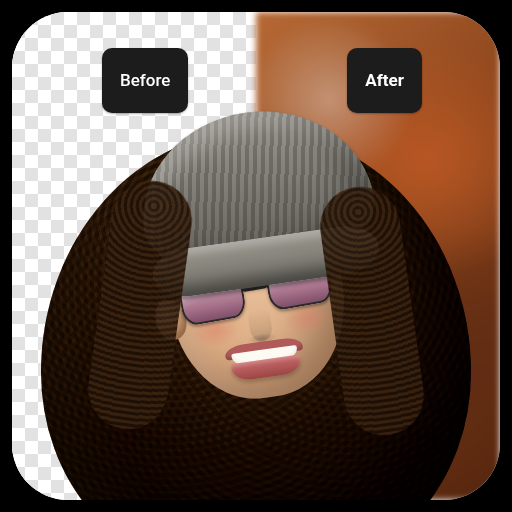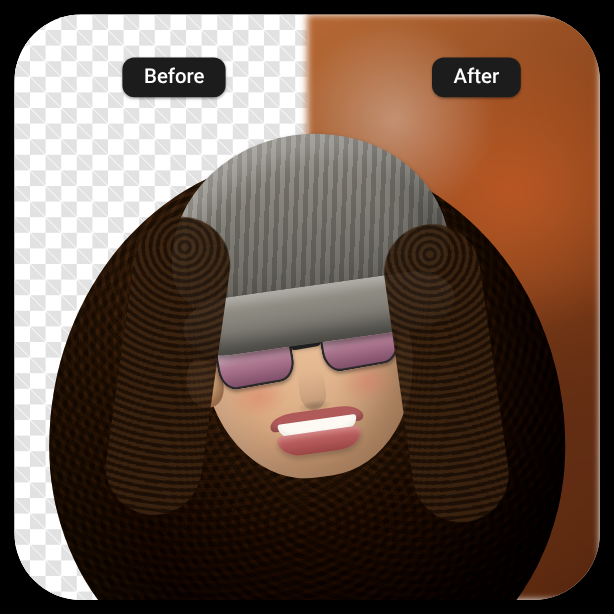--- a/index.html
+++ b/index.html
@@ -51,32 +51,32 @@
     position: absolute;
     top: 0; left: 50%;
     width: 0; height: 100%;
     transform: translateX(-1px);
     border-left: 2px solid rgba(255,255,255,0.0);
   }
 
   .label-pill {
     position: absolute;
     top: 36px;
-    padding: 8px 18px;
+    padding: 24px 18px;
     background: #1c1c1c;
     color: #fff;
     border-radius: 10px;
     font-size: 17px;
     font-weight: 500;
     line-height: 1;
     box-shadow: 0 1px 2px rgba(0,0,0,0.3);
     user-select: none;
   }
   .label-before { left: 90px; }
-  .label-after  { right: 66px; }
+  .label-after  { right: 78px; font-weight: bold; }
 
   
   .subject {
     position: absolute;
     left: 50%;
     bottom: -10px;
     width: 460px;
     height: 460px;
     transform: translateX(-50%);
     pointer-events: none;

